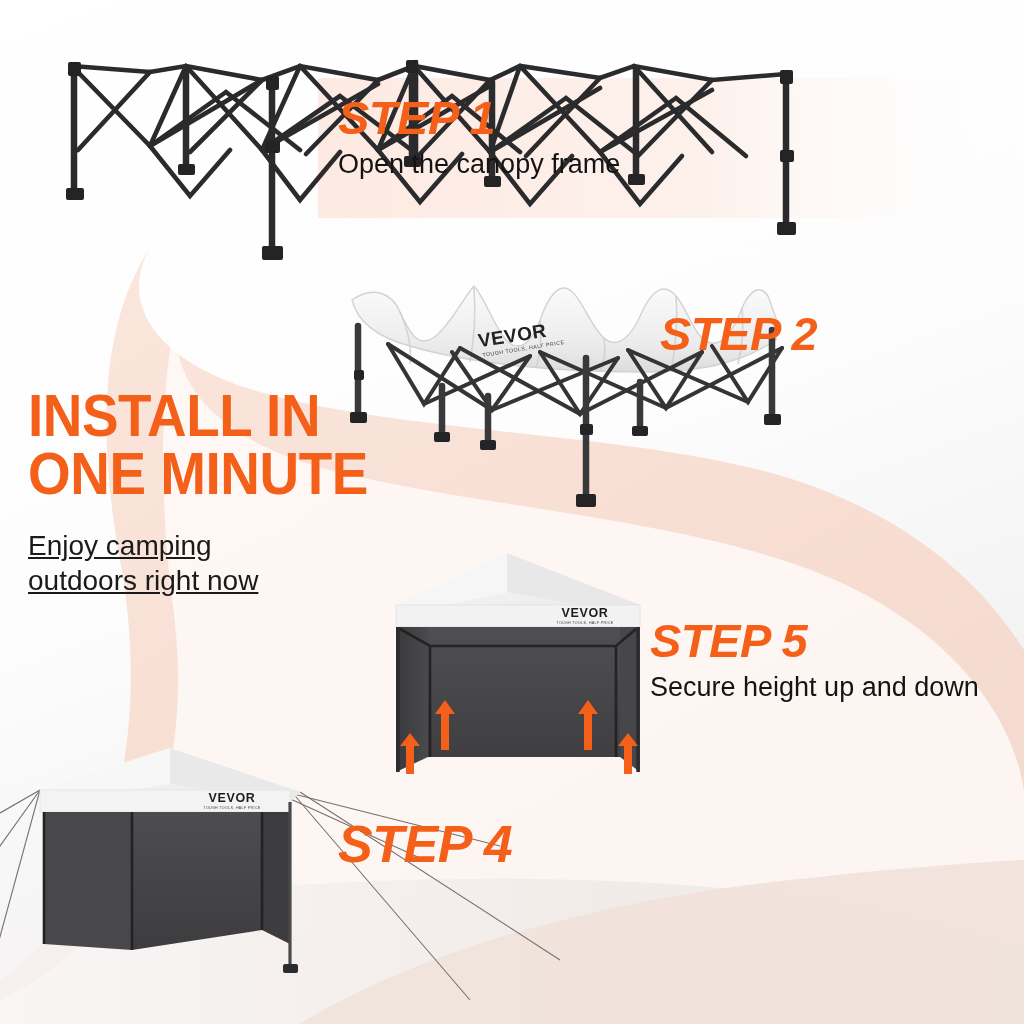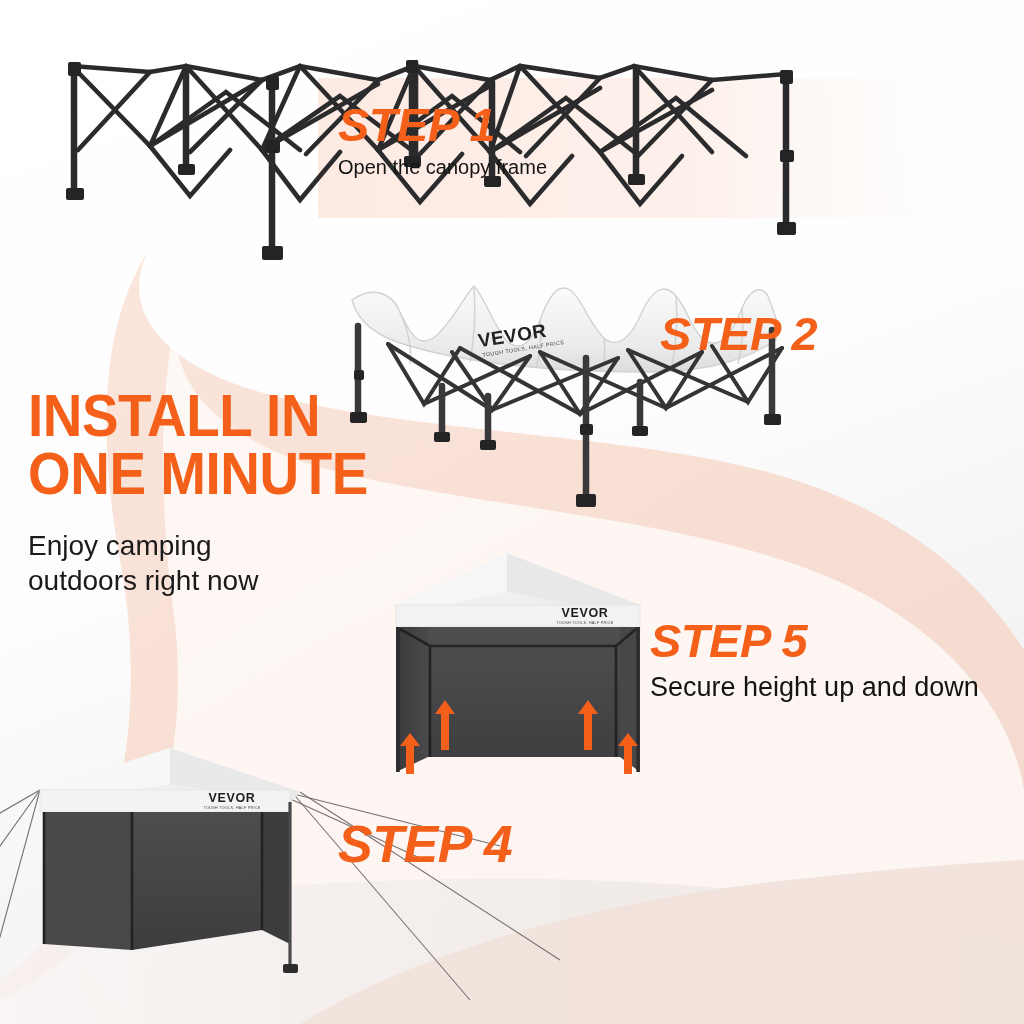--- a/index.html
+++ b/index.html
@@ -21,23 +21,23 @@
     letter-spacing:-0.5px;
     line-height:1;
     margin:0 0 8px 0;
     white-space:nowrap;
   }
   .step-desc{
     color:#141414;line-height:1.15;margin:0;white-space:nowrap;
     font-weight:400;
   }
 
-  #step1{left:338px;top:101px;}
+  #step1{left:338px;top:94px;}
   #step1 .step-kicker{font-size:47px;}
-  #step1 .step-desc{font-size:20px;}
+  #step1 .step-desc{font-size:27px;}
 
   #step2{left:660px;top:310px;}
   #step2 .step-kicker{font-size:47px;text-align:center;}
   #step2 .step-desc{font-size:27px;}
 
   #step3{left:650px;top:617px;}
   #step3 .step-kicker{font-size:47px;}
   #step3 .step-desc{font-size:27px;}
 
   #step4{left:338px;top:818px;}
@@ -53,21 +53,21 @@
     line-height:0.98;
     letter-spacing:-0.5px;
     margin:0;
     transform:scaleX(0.93);
     transform-origin:left center;
     white-space:nowrap;
   }
   #headline .sub{
     color:#1a1a1a;font-size:28px;line-height:1.28;margin:24px 0 0 0;font-weight:400;
   }
-  #headline .sub span{display:block;}
+  #headline .sub span{display:block;text-decoration:underline;}
 </style>
 </head>
 <body>
 
 <div id="stage">
 
   <svg class="layer" viewBox="0 0 1024 1024">
     <defs>
       <linearGradient id="gBand" x1="0" y1="0" x2="1" y2="0">
         <stop offset="0%" stop-color="#fdeae2"></stop>

